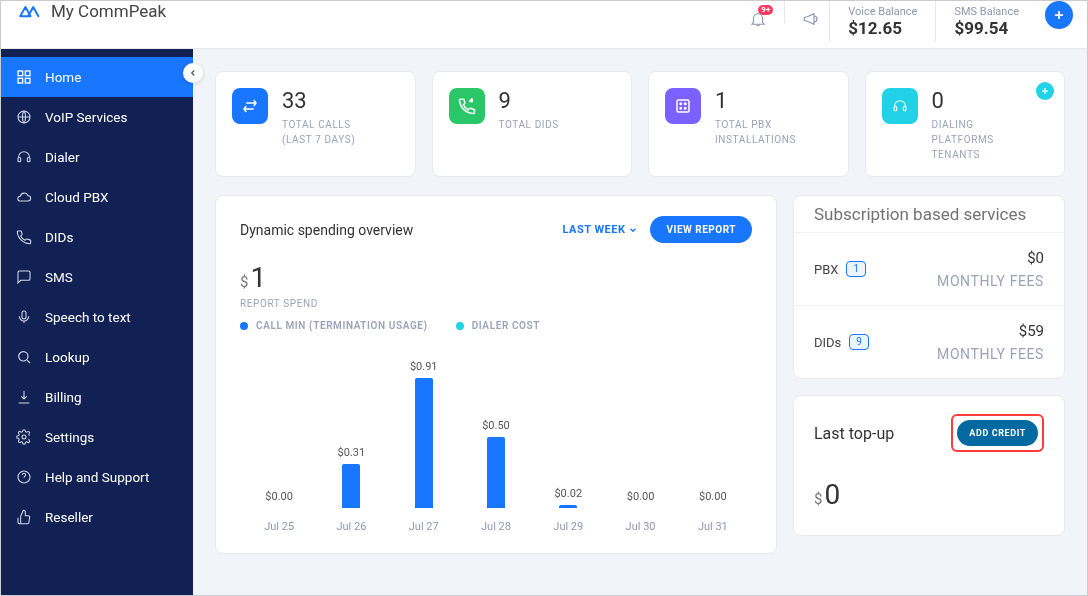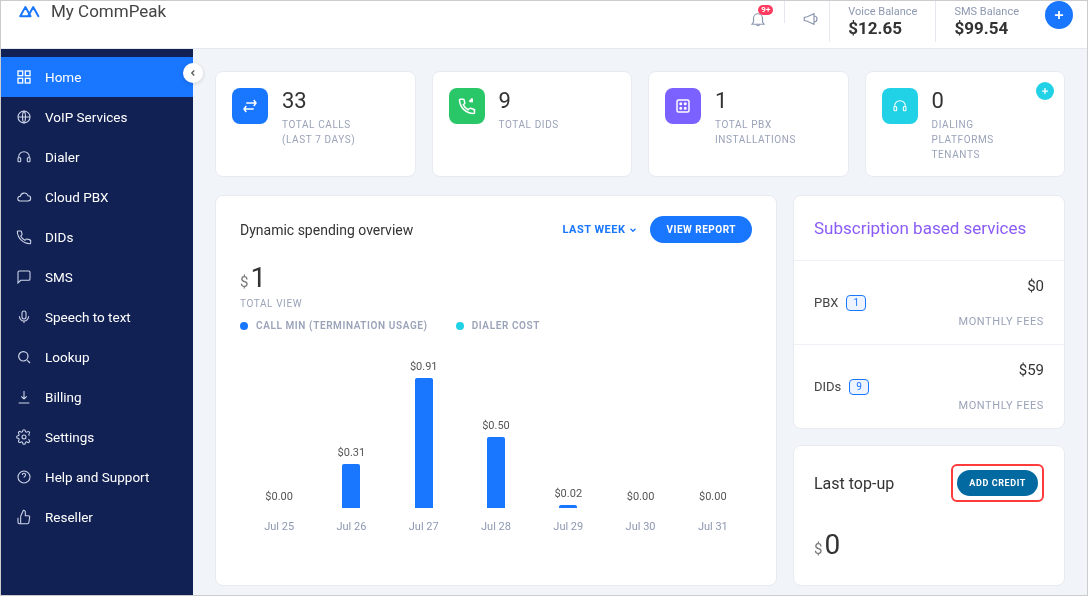--- a/index.html
+++ b/index.html
@@ -40,27 +40,27 @@
   .total-spend-lbl{font-size:10px;letter-spacing:.6px;color:#9aa3b8;margin-top:4px}
   .legend{display:flex;gap:28px;margin-top:11px;margin-bottom:22px;font-size:10px;letter-spacing:.6px;color:#9aa3b8;font-weight:600}
   .legend-dot{width:8px;height:8px;border-radius:50%;display:inline-block;margin-right:8px;vertical-align:middle}
   .chart-area{height:180px;display:flex;align-items:flex-end;gap:6px;padding:0 6px}
   .bar-col{flex:1;display:flex;flex-direction:column;align-items:center}
   .bar-val{font-size:11px;color:#555;margin-bottom:5px}
   .bar{width:18px;background:#1976ff;border-radius:2px 2px 0 0}
   .bar-x{font-size:11px;color:#8d98b1;margin-top:12px}
   .right-col{width:272px;display:flex;flex-direction:column;gap:16px}
   .right-card{background:#fff;border:1px solid #e7eaf1;border-radius:8px}
-  .sub-title{font-size:17px;color:#8b5cf6;padding:22px 20px}
+  .sub-title{font-size:17px;color:#737373;padding:8px 20px}
   .sub-row{display:flex;align-items:center;padding:16px 20px;border-top:1px solid #eef1f6}
   .sub-name{font-size:13px;color:#444;margin-right:8px}
   .sub-badge{border:1px solid #1976ff;color:#1976ff;background:#eef4ff;font-size:10px;padding:0 6px;border-radius:4px;line-height:14px}
   .sub-price{margin-left:auto;text-align:right}
   .sub-price .amt{font-size:15px;color:#333}
-  .sub-price .mf{font-size:11px;letter-spacing:.6px;color:#9aa3b8;margin-top:20px}
+  .sub-price .mf{font-size:14px;letter-spacing:.6px;color:#9aa3b8;margin-top:6px}
   .topup-card{padding:18px 20px 24px}
   .topup-head{display:flex;align-items:center;margin-bottom:26px}
   .topup-head .t-lbl{font-size:16px;color:#333;flex:1}
   .add-credit-wrap{border:2px solid #ff3b3b;border-radius:6px;padding:4px}
   .add-credit{background:#0369a1;color:#fff;font-size:9px;font-weight:700;letter-spacing:.6px;padding:8px 12px;border-radius:16px;cursor:pointer;border:none}
   .topup-amt{font-size:28px;color:#333}
   .topup-amt .dollar{font-size:15px;color:#777;margin-right:2px}
   svg{display:block}
 </style>
 </head>
@@ -285,21 +285,21 @@
           <div class="chart-title">Dynamic spending overview</div>
           <div class="last-week">
             <span>LAST WEEK</span>
             <svg width="10" height="10" viewBox="0 0 24 24" fill="none" stroke="#1976ff" stroke-width="3">
                 <path d="M6 9l6 6 6-6"></path>
               </svg>
           </div>
           <button class="view-report">VIEW REPORT</button>
         </div>
         <div class="total-spend-val"><span class="dollar">$</span><span>1</span></div>
-        <div class="total-spend-lbl">TOTAL VIEW</div>
+        <div class="total-spend-lbl">REPORT SPEND</div>
         <div class="legend" id="legend">
             <span><span class="legend-dot" style="background:#1976ff"></span>CALL MIN (TERMINATION USAGE)</span>
             <span><span class="legend-dot" style="background:#21d1e6"></span>DIALER COST</span>
           </div>
         <div class="chart-area" id="chart-area">
             <div class="bar-col">
               <div class="bar-val">$0.00</div>
               <div class="bar" style="height:0px"></div>
               <div class="bar-x">Jul 25</div>
             </div>

